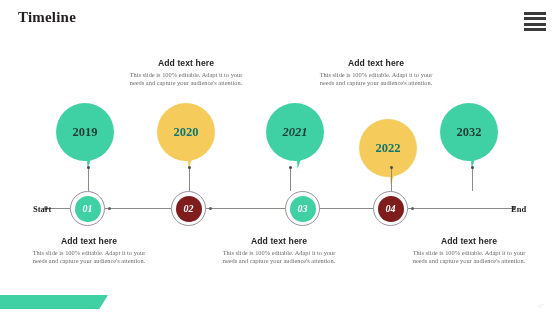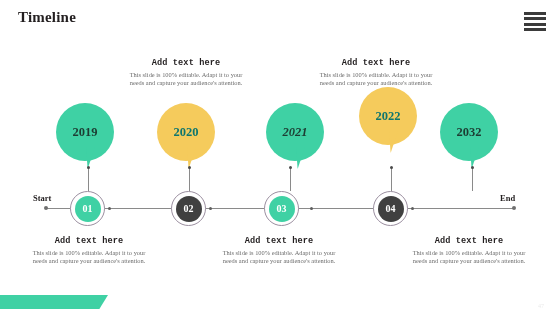--- a/index.html
+++ b/index.html
@@ -22,40 +22,40 @@
   .menu-icon i:nth-child(2){width:22px;}
   .menu-icon i:nth-child(3){width:22px;}
   .menu-icon i:nth-child(4){width:22px;}
 
   
   .axis{position:absolute;left:46px;top:208px;width:468px;height:1px;background:#8a8a8a;}
   .axis-cap{position:absolute;top:206px;width:4px;height:4px;border-radius:50%;background:#6f6f6f;}
   .axis-cap.left{left:44px;}
   .axis-cap.right{left:512px;}
   .axis-label{position:absolute;font-size:8.5px;color:#231f20;font-weight:700;
-    font-family:"Liberation Serif", serif;}
+    font-family:"Liberation Serif", serif;margin-top:11px;}
   .axis-label.start{left:33px;top:193px;}
-  .axis-label.end{left:500px;top:193px;}
+  .axis-label.end{left:511px;top:193px;}
 
   
   .link-dot{position:absolute;top:206.5px;width:3.4px;height:3.4px;border-radius:50%;background:#5f5f5f;}
 
   
   .node{position:absolute;top:191px;width:35px;height:35px;}
   .node .ring{
     position:absolute;inset:0;border-radius:50%;
     border:1px solid #9b8fa0;background:#ffffff;box-sizing:border-box;
   }
   .node .disc{
     position:absolute;left:4.5px;top:4.5px;width:26px;height:26px;border-radius:50%;
     display:flex;align-items:center;justify-content:center;
-    font-family:"Liberation Serif", serif;font-size:10px;font-weight:700;color:#ffffff;
+    font-family:"Liberation Serif", serif;font-size:10px;font-weight:700;color:#ffffff;font-style:italic;
   }
   .node .disc.green{background:#3fd1a4;}
-  .node .disc.yellow{background:#404040;}
+  .node .disc.yellow{background:#7f1d1d;}
 
   
   .stem{position:absolute;width:1px;background:#8a8a8a;}
   .stem-dot{position:absolute;width:3.2px;height:3.2px;border-radius:50%;background:#4a4a4a;}
 
   
   .balloon{position:absolute;width:58px;height:58px;}
   .balloon .bubble{
     position:absolute;left:0;top:0;width:58px;height:58px;border-radius:50%;
     display:flex;align-items:center;justify-content:center;
@@ -66,21 +66,21 @@
     clip-path:polygon(0% 0%, 100% 0%, 18% 100%);
   }
   .balloon.green .bubble{background:#3fd1a4;color:#1d3d33;}
   .balloon.green .tail{background:#3fd1a4;}
   .balloon.yellow .bubble{background:#f5cb5c;color:#0f766e;}
   .balloon.yellow .tail{background:#f5cb5c;}
 
   
   .txt{position:absolute;width:128px;text-align:center;}
   .txt .head{
-    font-family:Liberation Mono, monospace;
+    font-family:Liberation Sans, sans-serif;
     font-size:8.6px;font-weight:700;color:#231f20;margin-bottom:3px;letter-spacing:.1px;
   }
   .txt .body{
     font-family:"Liberation Serif", serif;
     font-size:6.4px;line-height:8.4px;color:#6d6d6d;
   }
 
   
   .footer-shape{
     position:absolute;left:0;bottom:6px;width:108px;height:14px;background:#3fd1a4;
@@ -118,21 +118,21 @@
     <div class="tail"></div>
   </div>
   <div class="balloon yellow" style="left:157px;top:103px;">
     <div class="bubble">2020</div>
     <div class="tail"></div>
   </div>
   <div class="balloon green" style="left:266px;top:103px;font-style:italic;">
     <div class="bubble">2021</div>
     <div class="tail"></div>
   </div>
-  <div class="balloon yellow" style="left:359px;top:87px;">
+  <div class="balloon yellow" style="left:359px;top:119px;">
     <div class="bubble">2022</div>
     <div class="tail"></div>
   </div>
   <div class="balloon green" style="left:440px;top:103px;">
     <div class="bubble">2032</div>
     <div class="tail"></div>
   </div>
 
   <div class="stem" style="left:88px;top:168px;height:23px;"></div>
   <div class="stem-dot" style="left:86.6px;top:166px;"></div>
@@ -157,21 +157,21 @@
   <div class="link-dot" style="left:411px;"></div>
 
   <div class="node" style="left:70px;">
     <div class="ring"></div>
     <div class="disc green">01</div>
   </div>
   <div class="node" style="left:171px;">
     <div class="ring"></div>
     <div class="disc yellow">02</div>
   </div>
-  <div class="node" style="left:264px;">
+  <div class="node" style="left:285px;">
     <div class="ring"></div>
     <div class="disc green">03</div>
   </div>
   <div class="node" style="left:373px;">
     <div class="ring"></div>
     <div class="disc yellow">04</div>
   </div>
 
   <div class="txt" style="left:25px;top:236px;">
     <div class="head">Add text here</div>

